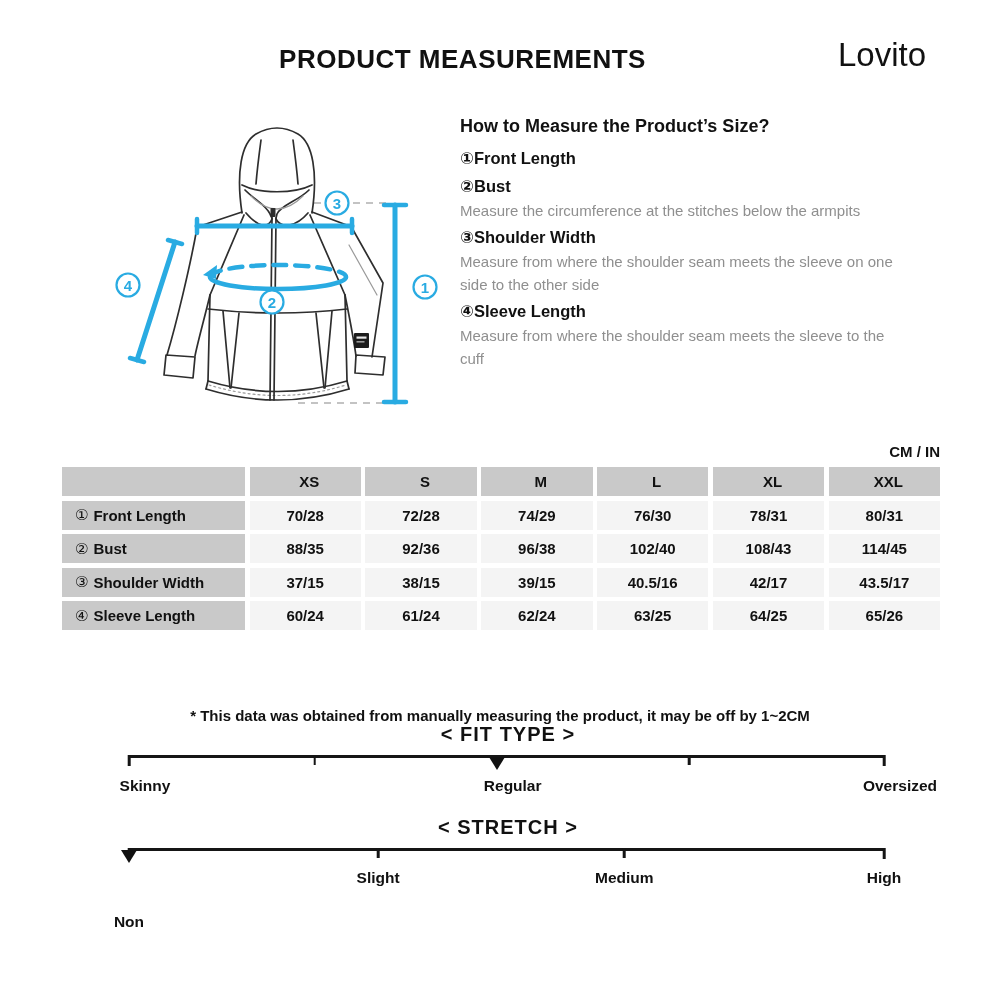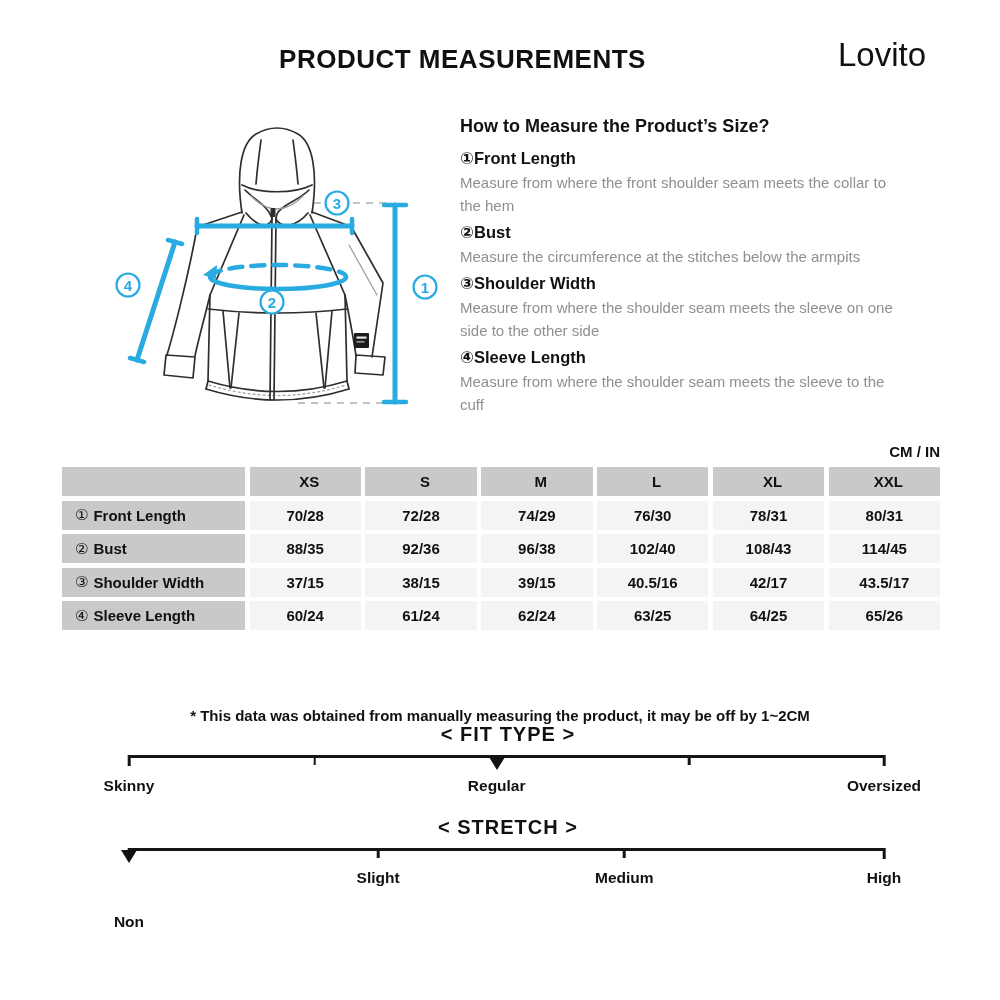--- a/index.html
+++ b/index.html
@@ -75,21 +75,21 @@
   .s-tick-mid{height:10px;}
   .s-marker{
     position:absolute;top:2px;width:0;height:0;transform:translateX(-50%);
     border-left:8px solid transparent;border-right:8px solid transparent;border-top:13px solid #111;
   }
   .scale-labels{position:absolute;left:129px;width:755px;height:20px;}
   .s-label{
     position:absolute;top:0;transform:translateX(-50%);white-space:nowrap;
     font-size:15.5px;font-weight:700;color:#111;
   }
-  #fit-title{top:723px;}   #fit-line{top:755px;}   #fit-labels{top:777px;}
+  #fit-title{top:723px;}   #fit-line{top:755px;}   #fit-labels{top:777px;margin-left:16px;}
   #str-title{top:816px;}   #str-line{top:848px;}   #str-labels{top:869px;}
 </style>
 </head>
 <body>
 
 <div class="page-title">PRODUCT MEASUREMENTS</div>
 <div class="brand-logo">Lovito</div>
 
 <div class="diagram">
   <svg viewBox="0 0 360 340">
@@ -181,21 +181,20 @@
         <text class="anno-num" x="28" y="185.5">4</text>
       </g>
     </g>
   </svg>
 </div>
 
 <div class="howto">
   <div class="howto-title">How to Measure the Product’s Size?</div>
   <div>
     <div class="howto-item-head"><span class="circ">①</span><span>Front Length</span></div>
-    <div class="howto-desc">Measure from where the front shoulder seam meets the collar to the hem</div>
   </div>
   <div>
     <div class="howto-item-head"><span class="circ">②</span><span>Bust</span></div>
     <div class="howto-desc">Measure the circumference at the stitches below the armpits</div>
   </div>
   <div>
     <div class="howto-item-head"><span class="circ">③</span><span>Shoulder Width</span></div>
     <div class="howto-desc">Measure from where the shoulder seam meets the sleeve on one side to the other side</div>
   </div>
   <div>

